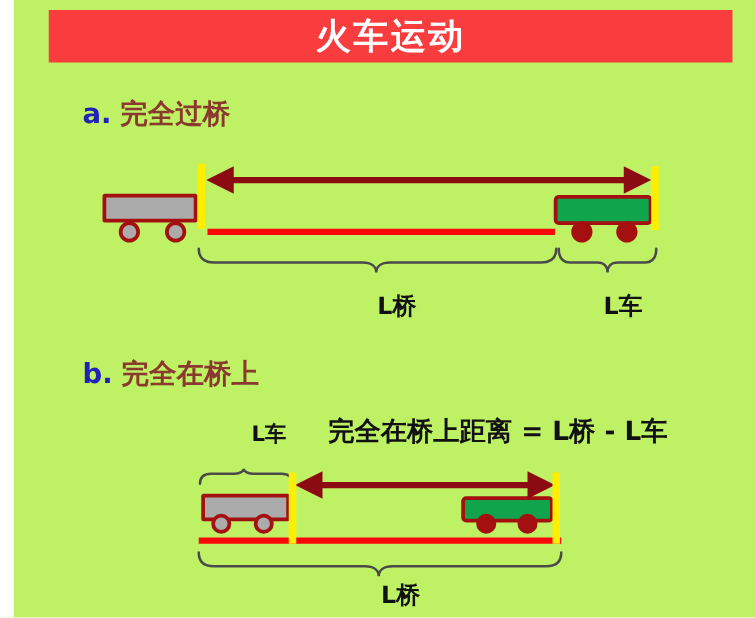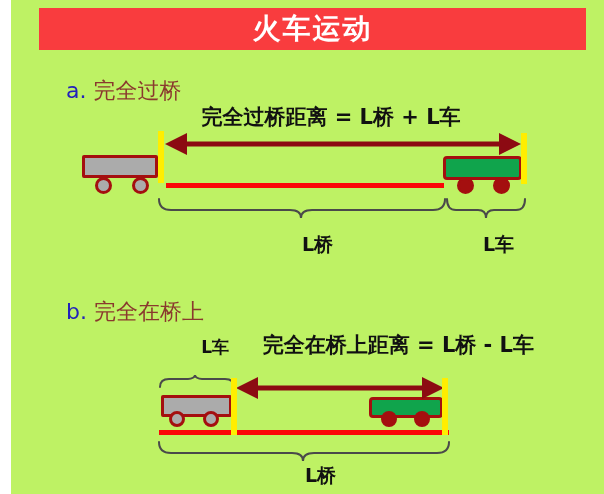--- a/index.html
+++ b/index.html
@@ -10,23 +10,23 @@
     --brace:#4a4a4a; --text-black:#111111;
   }
   html,body{margin:0;padding:0;background:#ffffff;}
   .page{position:relative;width:604px;height:494px;background:#bef264;overflow:hidden;
         font-family:"DejaVu Sans","Liberation Sans",sans-serif;margin-left:11px;}
 
   .banner{position:absolute;left:28px;top:8px;width:547px;height:42px;
           background:var(--banner-bg);display:flex;align-items:center;justify-content:center;}
   .banner span{color:var(--banner-text);font-size:28px;font-weight:bold;letter-spacing:2px;}
 
-  .sec-head{position:absolute;left:55px;font-size:22px;font-weight:normal;white-space:nowrap;}
+  .sec-head{position:absolute;left:55px;font-size:22px;font-weight:bold;white-space:nowrap;}
   .head-a{top:76px;}
-  .head-b{top:297px;}
+  .head-b{top:284px;}
   .sec-head .letter{color:var(--letter-blue);margin-right:7px;}
   .sec-head .htext{color:var(--heading-maroon);}
 
   .formula{position:absolute;font-size:21px;font-weight:bold;color:var(--text-black);
            text-align:center;white-space:nowrap;}
   .formula-a{left:165px;top:103px;width:310px;}
   .formula-b{left:223px;top:331px;width:300px;text-align:right;}
 
   .car-body{position:absolute;box-sizing:border-box;border:3px solid var(--car-border);}
   .car-gray{background:var(--gray);border-radius:2px;}
@@ -80,21 +80,20 @@
 <div class="page">
 
   <div class="banner">
     <span>火车运动</span>
   </div>
 
   <div class="sec-head head-a">
     <span class="letter">a.</span><span class="htext">完全过桥</span>
   </div>
 
-  <div class="formula formula-a">完全过桥距离 = L桥 + L车</div>
 
   <div class="car-body car-gray body-a-gray"></div>
   <div class="wheel wheel-gray wa-g1"></div>
   <div class="wheel wheel-gray wa-g2"></div>
 
   <div class="yline ya1"></div>
   <div class="yline ya2"></div>
 
   <svg class="arrow-svg arrow-a" width="358" height="28" viewBox="0 0 358 28">
     <line x1="18" y1="14" x2="340" y2="14" stroke="currentColor" stroke-width="5"></line>

